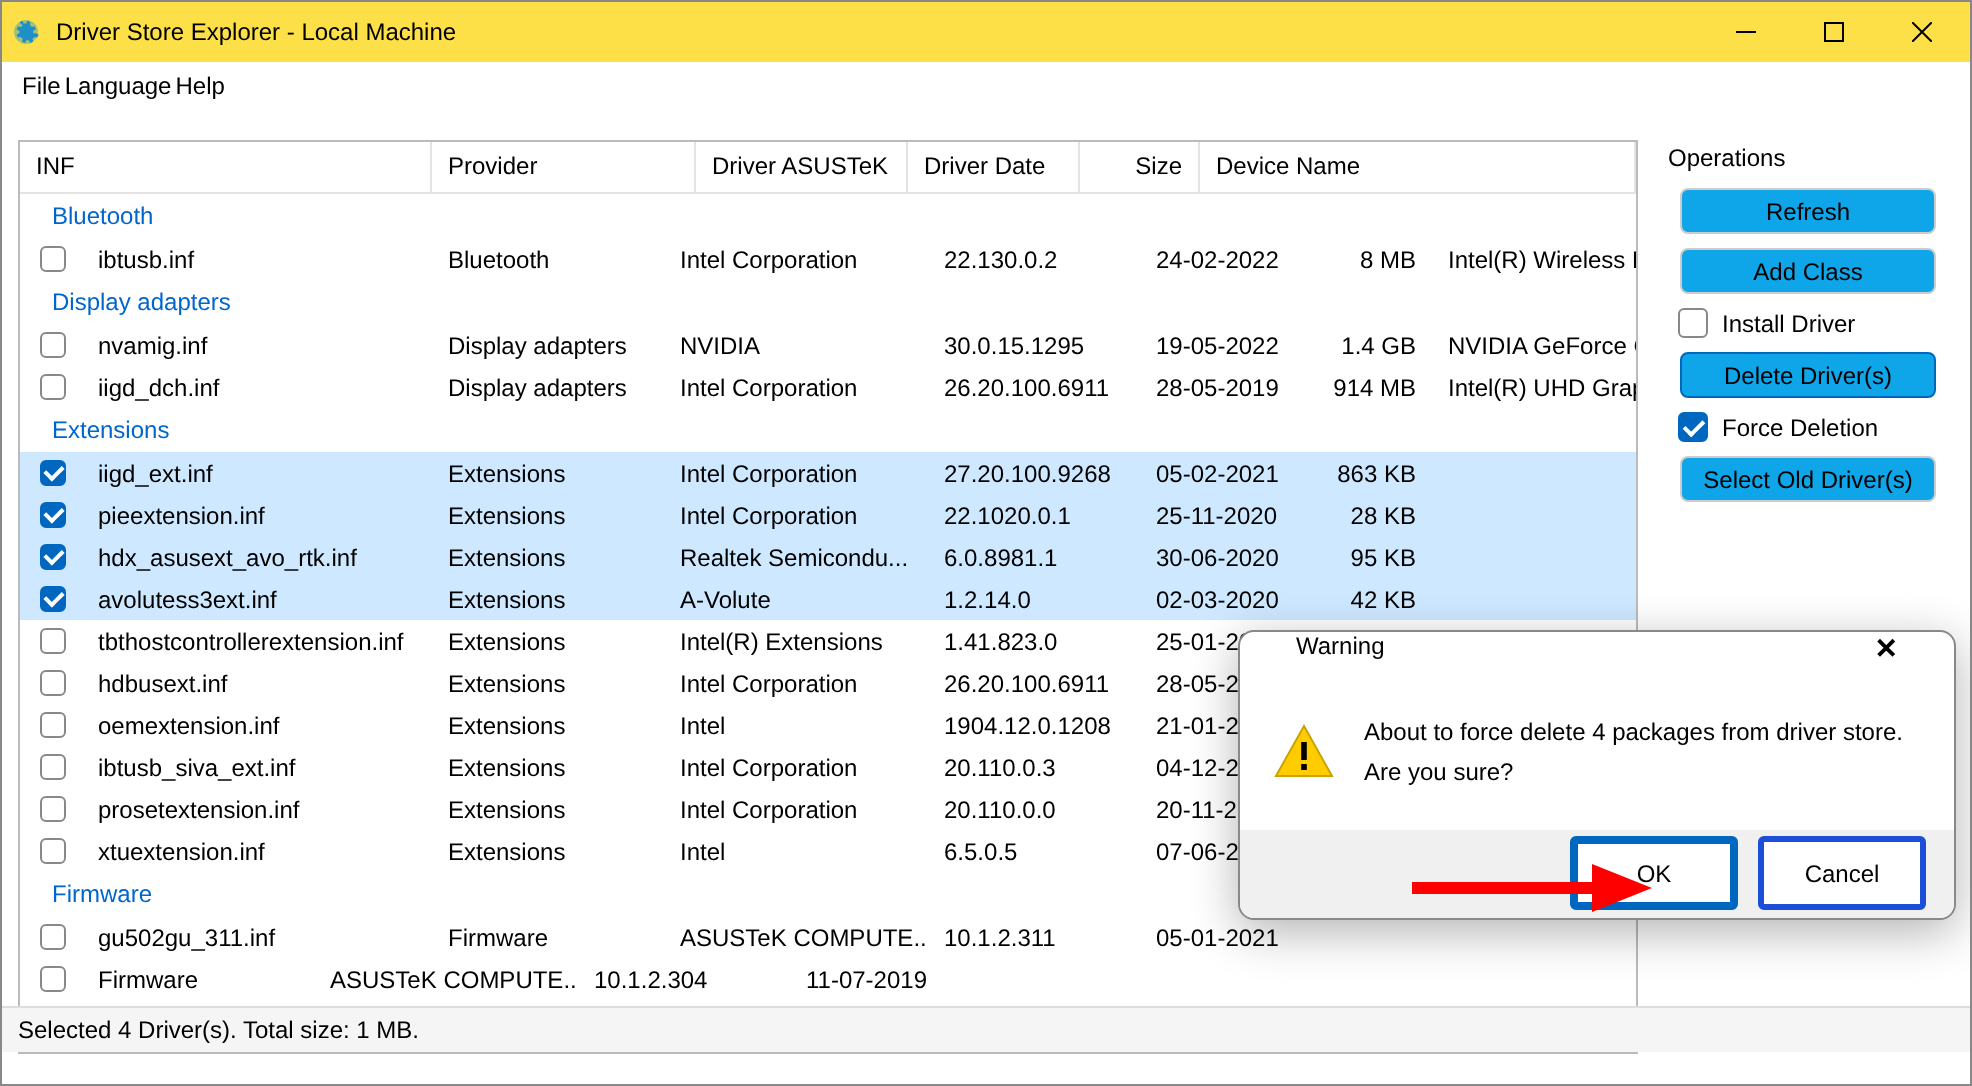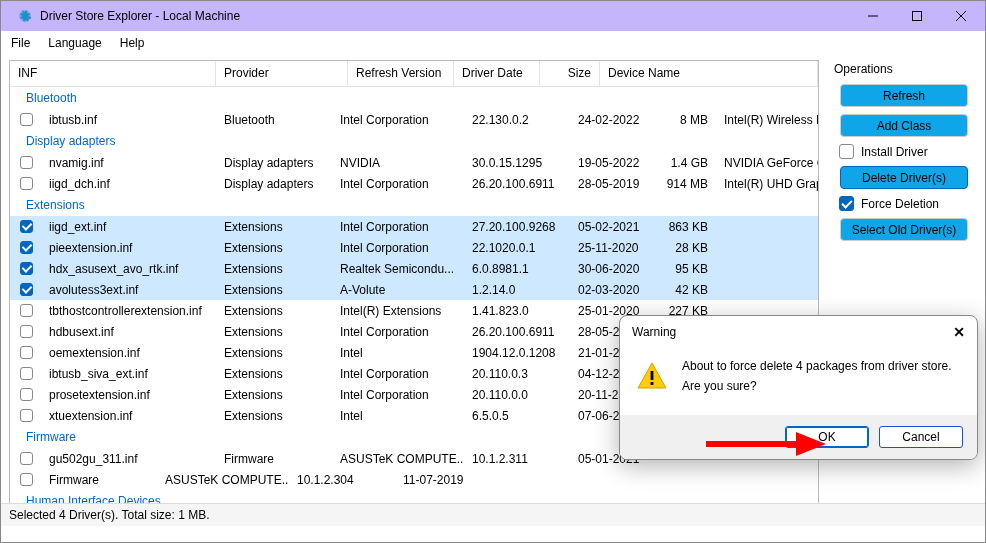--- a/index.html
+++ b/index.html
@@ -1,24 +1,24 @@
 <!DOCTYPE html>
 <html><head>
 <meta charset="utf-8">
 <style>
 *{box-sizing:border-box;margin:0;padding:0;font-family:"Segoe UI",Arial,sans-serif;font-size:12px;}
 body{background:#fff;width:986px;height:543px;overflow:hidden;position:relative;border:1px solid #888;}
-.titlebar{height:30px;display:flex;align-items:center;padding:0 2px 0 16px;background:#c4b5fd;}
+.titlebar{height:30px;display:flex;align-items:center;padding:0 2px 0 4px;background:#fde047;}
 .titlebar .logo{width:16px;height:16px;margin-right:7px;}
 .titlebar .title{flex:1;color:#000;}
 .winbtns{display:flex;}
 .winbtn{width:44px;height:30px;display:flex;align-items:center;justify-content:center;color:#000;}
-.menubar{height:23px;display:flex;align-items:center;padding:0 10px;gap:18px;background:#fff;}
+.menubar{height:23px;display:flex;align-items:center;padding:0 10px;gap:2px;background:#fff;}
 .menubar span{color:#000;}
-.content{display:flex;height:463px;padding:6px 8px 0 8px;gap:12px;}
+.content{display:flex;height:463px;padding:6px 8px 0 8px;gap:12px;margin-top:10px;}
 .grid-host{flex:1;border:1px solid #bbb;background:#fff;overflow:hidden;position:relative;}
 .ghead{display:flex;height:26px;border-bottom:1px solid #e3e3e3;background:#fff;}
 .ghead .gh{padding:5px 8px;border-right:1px solid #e3e3e3;color:#000;white-space:nowrap;overflow:hidden;}
 .c-inf{width:206px;} .c-dc{width:116px;} .c-pr{width:132px;} .c-dv{width:106px;} .c-dd{width:86px;} .c-sz{width:60px;text-align:right;} .c-dn{flex:1;}
 .gbody{overflow-y:auto;height:425px;}
 .gbody::-webkit-scrollbar{width:16px;}
 .gbody::-webkit-scrollbar-track{background:#f0f0f0;}
 .gbody::-webkit-scrollbar-thumb{background:#c2c2c2;border:3px solid #f0f0f0;border-radius:8px;}
 .group{padding:4px 0 4px 16px;color:#0066cc;font-size:12px;}
 .row{display:flex;height:21px;align-items:center;}
@@ -32,28 +32,28 @@
 .ops{width:146px;padding-top:2px;}
 .ops-title{color:#000;margin-bottom:8px;padding-left:3px;}
 .ops-btn{width:128px;height:23px;margin:0 auto 7px;display:flex;align-items:center;justify-content:center;background:#0ea5e9;border:1px solid #ccc;border-radius:4px;color:#000;}
 .ops-btn.primary{border-color:#0067c0;color:#000;}
 .ops-chk{display:flex;align-items:center;margin:0 0 7px 8px;gap:7px;color:#000;}
 .ops-chk .cb{width:15px;height:15px;border:1px solid #888;border-radius:3px;display:flex;align-items:center;justify-content:center;}
 .ops-chk .cb.on{background:#0067c0;border-color:#0067c0;}
 .ops-chk .cb.on::after{content:"";width:4px;height:8px;border:solid #fff;border-width:0 2px 2px 0;transform:rotate(45deg);margin-top:-2px;}
 .statusbar{height:23px;display:flex;align-items:center;padding:0 8px;background:#f5f5f5;border-top:1px solid #ddd;color:#000;position:absolute;bottom:16px;left:0;right:0;}
 .dialog{position:absolute;left:618px;top:314px;width:359px;background:#fff;border:1px solid #888;box-shadow:0 6px 24px rgba(0,0,0,.3);z-index:10;border-radius:8px;overflow:hidden;}
-.dlg-title{height:32px;display:flex;align-items:center;padding:0 12px;color:#000;}
+.dlg-title{height:32px;display:flex;align-items:flex-start;padding:0 28px;color:#000;}
 .dlg-title .spacer{flex:1;}
 .dlg-close{font-size:14px;font-weight:bold;cursor:pointer;}
 .dlg-body{display:flex;padding:8px 14px 18px 16px;gap:14px;}
 .dlg-ico{width:32px;height:32px;flex-shrink:0;margin-top:4px;}
 .dlg-text{color:#000;line-height:1.7;}
 .dlg-btns{height:44px;display:flex;align-items:center;justify-content:flex-end;padding:0 14px;gap:10px;background:#f0f0f0;}
-.dlg-btn{width:84px;height:22px;display:flex;align-items:center;justify-content:center;background:#fff;border:1px solid #1d4ed8;border-radius:3px;}
+.dlg-btn{width:84px;height:37px;display:flex;align-items:center;justify-content:center;background:#fff;border:3px solid #1d4ed8;border-radius:3px;}
 .dlg-btn.def{border-color:#0067c0;box-shadow:0 0 0 1px #0067c0 inset;}
 .arrow{position:absolute;left:700px;top:423px;z-index:20;pointer-events:none;}
 </style>
 </head>
 <body>
 
 <div class="titlebar">
   <svg class="logo" viewBox="0 0 24 24">
       <path fill="#1e90c8" d="M12 8a4 4 0 100 8 4 4 0 000-8zm9 4a9 9 0 11-18 0 9 9 0 0118 0z" opacity=".4"></path>
       <path fill="#1e90c8" d="M19.4 13l2.1.8-1 2.4-2.2-.5a8 8 0 01-1.4 1.4l.5 2.2-2.4 1-.8-2.1a8 8 0 01-2 0l-.8 2.1-2.4-1 .5-2.2a8 8 0 01-1.4-1.4l-2.2.5-1-2.4 2.1-.8a8 8 0 010-2l-2.1-.8 1-2.4 2.2.5a8 8 0 011.4-1.4L7 4.6l2.4-1 .8 2.1a8 8 0 012 0l.8-2.1 2.4 1-.5 2.2a8 8 0 011.4 1.4l2.2-.5 1 2.4-2.1.8a8 8 0 010 2z"></path>
@@ -82,21 +82,21 @@
   <span>File</span>
   <span>Language</span>
   <span>Help</span>
 </div>
 
 <div class="content">
   <div class="grid-host">
     <div class="ghead">
       <div class="gh c-inf">INF</div>
       <div class="gh c-pr">Provider</div>
-      <div class="gh c-dv">Refresh Version</div>
+      <div class="gh c-dv">Driver ASUSTeK</div>
       <div class="gh c-dd">Driver Date</div>
       <div class="gh c-sz">Size</div>
       <div class="gh c-dn">Device Name</div>
     </div>
     <div class="gbody">
       <div class="group">Bluetooth</div>
       <div class="row">
           <div class="chk"></div>
           <div class="cell c-inf">ibtusb.inf</div>
           <div class="cell c-dc">Bluetooth</div>

